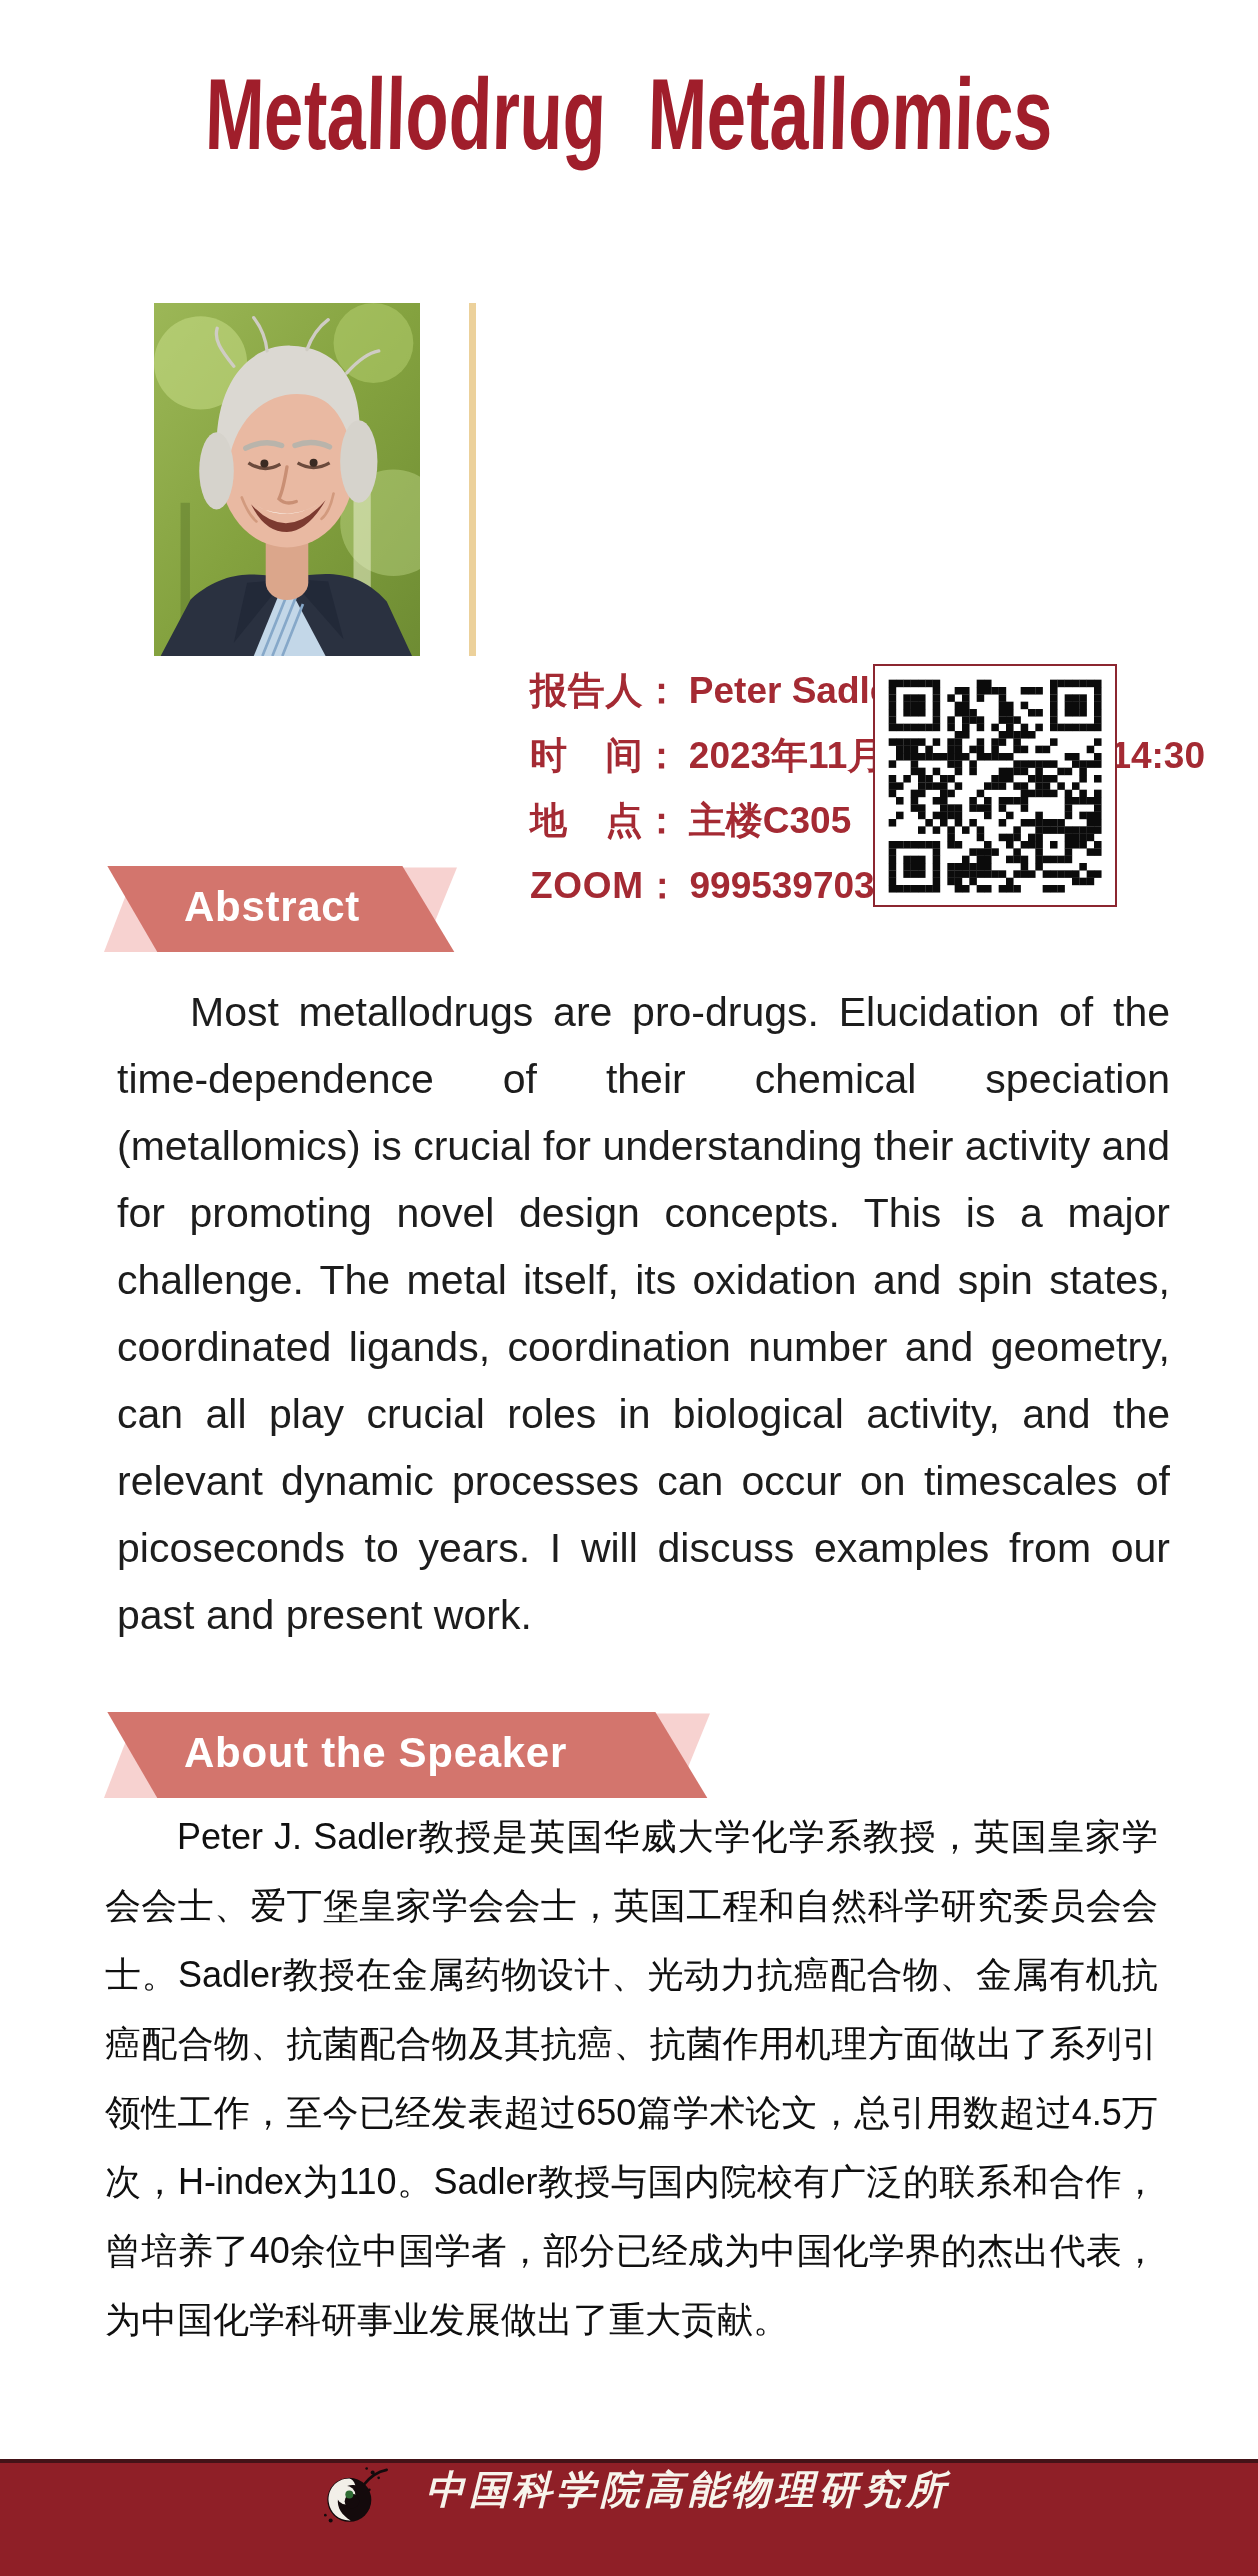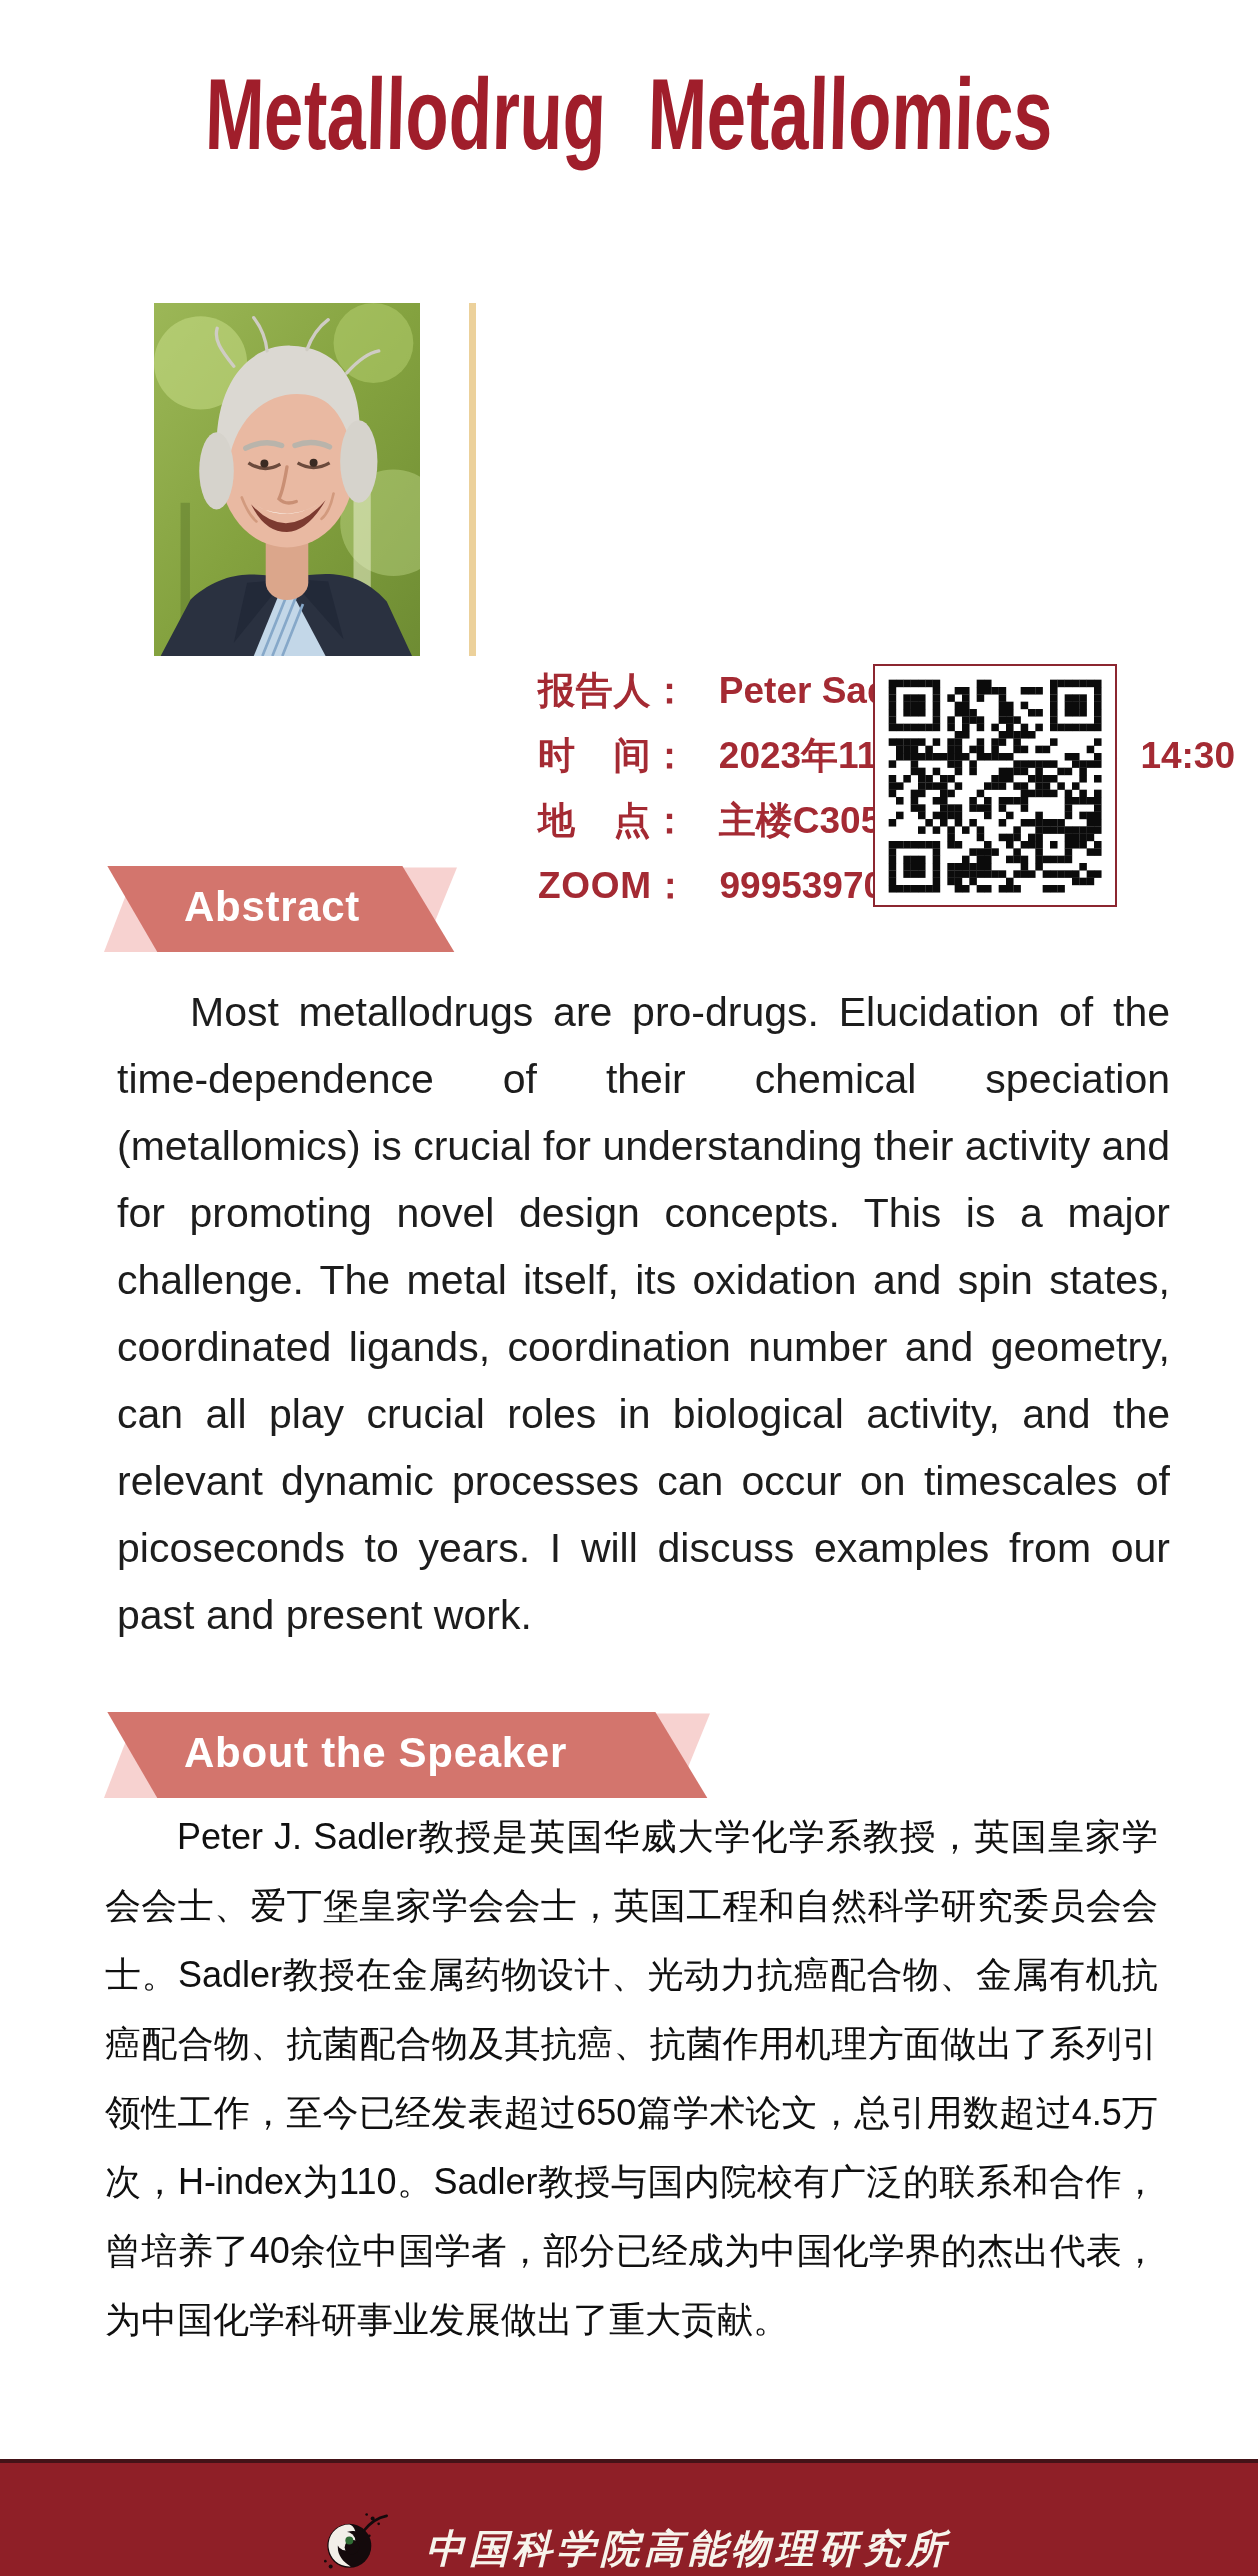--- a/index.html
+++ b/index.html
@@ -14,22 +14,22 @@
     font-family:"Liberation Sans", sans-serif;
     font-weight:700;font-size:101px;line-height:1.05;
     color:#a01e2b;letter-spacing:0px;word-spacing:32px;
     transform:scaleX(.70) skewX(-2deg);transform-origin:50% 50%;
   }
   
   .photo{position:absolute;left:154px;top:303px;width:266px;height:353px;overflow:hidden;}
   .photo svg{display:block;width:100%;height:100%;}
   .divider{position:absolute;left:469px;top:303px;width:6.7px;height:353px;background:#ecd19b;}
   .info{position:absolute;left:526px;top:303px;width:666px;height:353px;}
-  .info-row{position:absolute;left:12px;display:flex;align-items:center;
-    font-size:37px;font-weight:700;color:#a42a33;white-space:nowrap;line-height:40px;gap:22px;}
+  .info-row{position:absolute;left:4px;display:flex;align-items:center;
+    font-size:37px;font-weight:700;color:#a42a33;white-space:nowrap;line-height:40px;}
   .info-row .lbl{letter-spacing:0.7px;}
   .info-row .val{margin-left:8px;}
   .row-0{top:368px}.row-1{top:433px}.row-2{top:498px}.row-3{top:563px}
   
   .qr-box{position:absolute;left:873px;top:664px;width:244px;height:243px;
     box-sizing:border-box;border:2px solid #8c2630;background:#fff;
     display:flex;align-items:center;justify-content:center;}
   .qr-box svg{display:block;}
   
   .ribbon{position:absolute;height:86px;}
@@ -45,21 +45,21 @@
     font-size:41px;line-height:67px;color:#1d1d1d;
     text-align:justify;text-indent:73px;}
   .bio-text{
     position:absolute;left:105px;top:1802px;width:1053px;margin:0;
     font-size:36px;line-height:69px;color:#101010;
     text-align:justify;text-indent:2em;}
   
   .footer{
     position:absolute;left:0;right:0;top:2459px;bottom:0;
     background:#8f1f27;border-top:4.7px solid #441318;box-sizing:border-box;
-    display:flex;align-items:flex-end;justify-content:center;gap:17.3px;}
+    display:flex;align-items:flex-start;justify-content:center;gap:17.3px;}
   .footer-logo{width:100px;height:67px;flex:0 0 auto;}
   .footer-name{
     color:#f7f4ec;font-family:"DejaVu Serif", serif;font-style:italic;
     font-weight:600;font-size:39px;letter-spacing:4.7px;white-space:nowrap;}
 </style>
 </head>
 <body>
 
 <h1 class="poster-title">Metallodrug Metallomics</h1>
 

